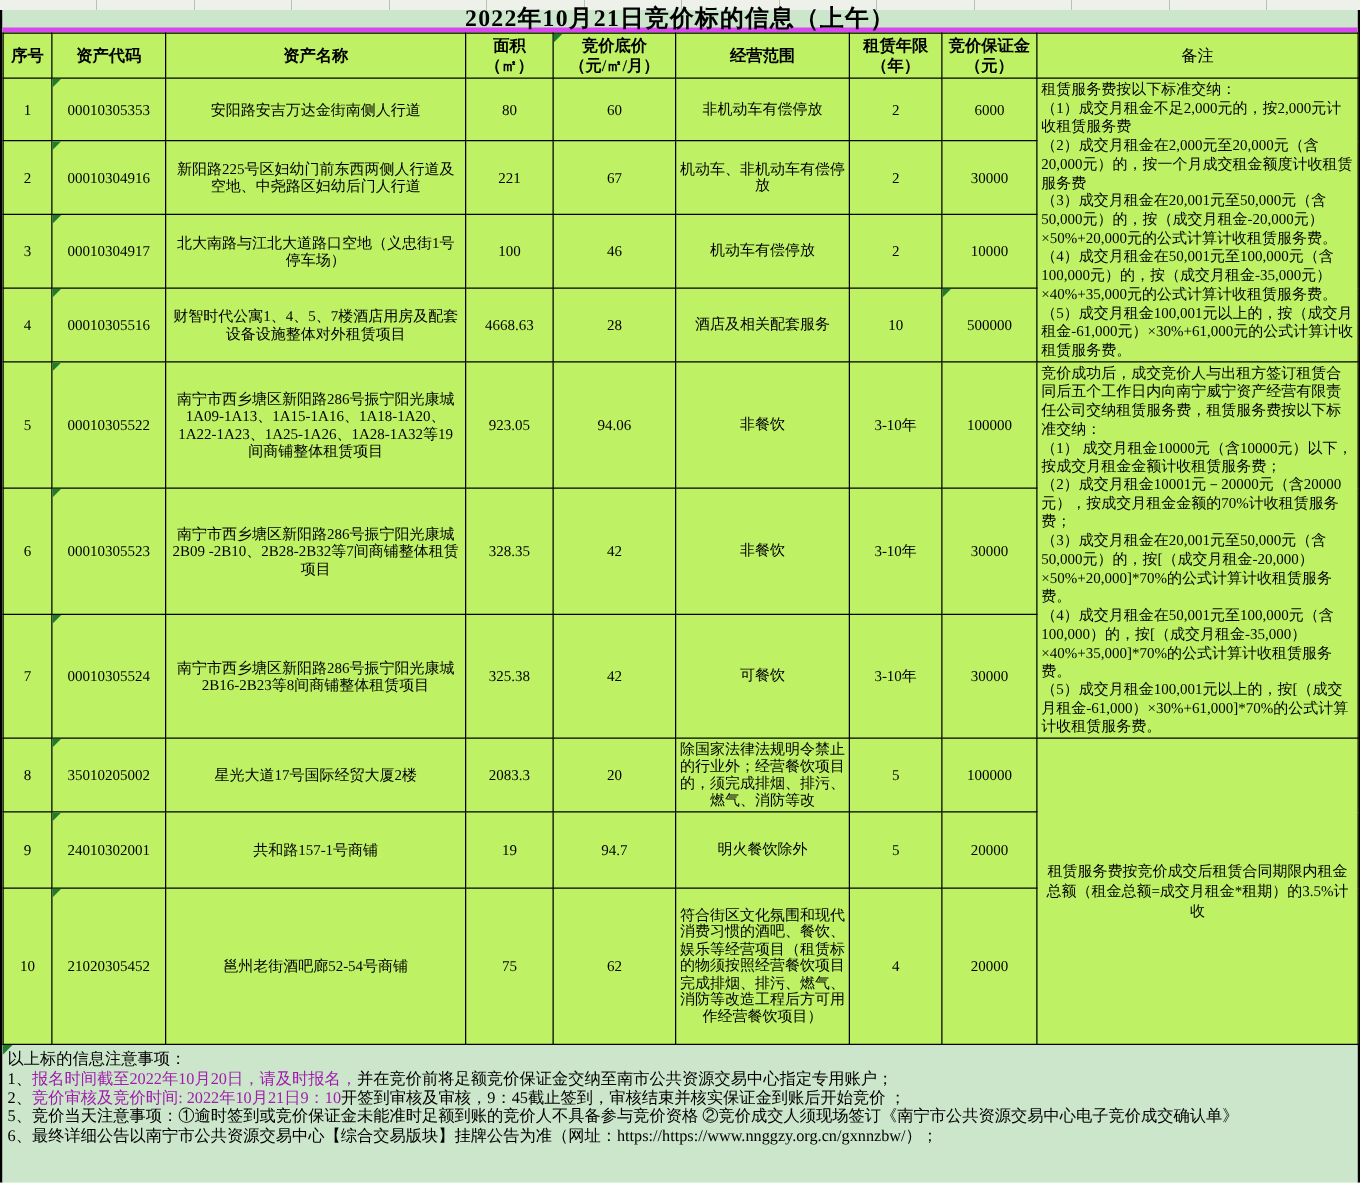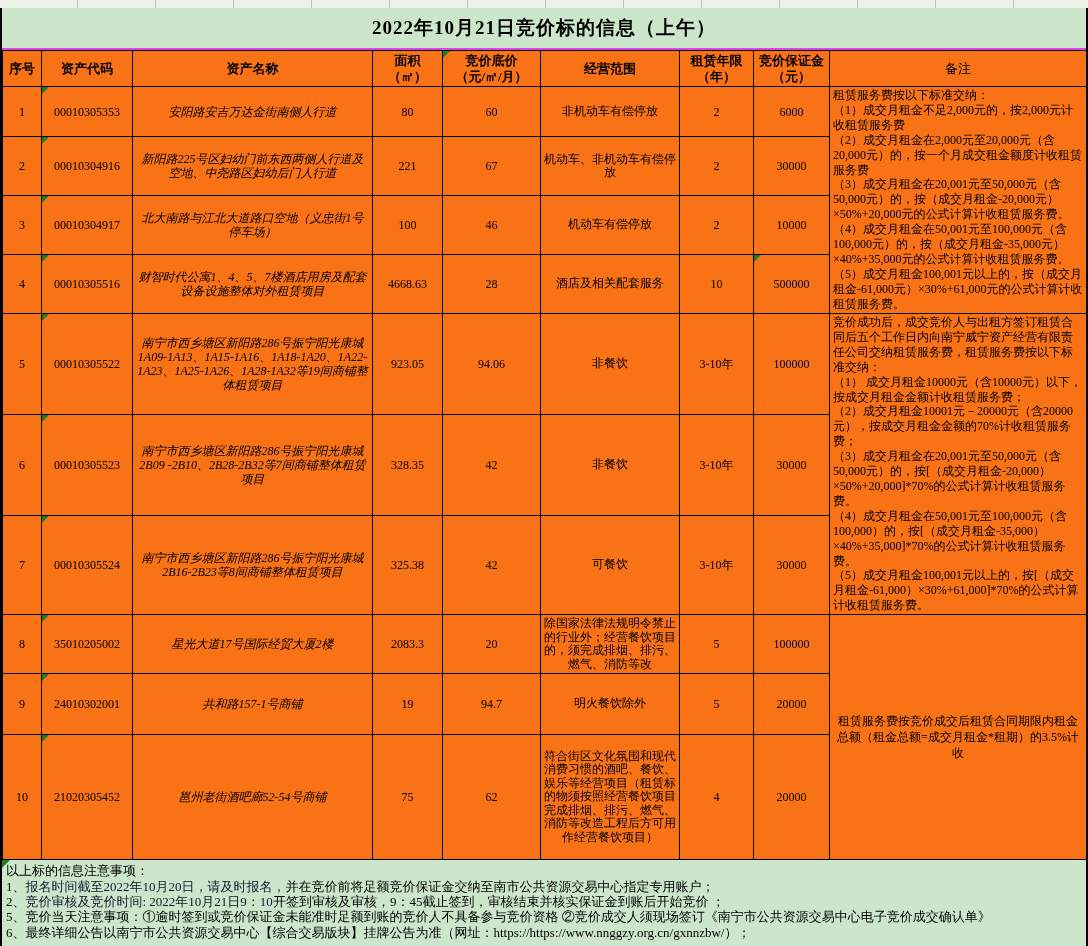--- a/index.html
+++ b/index.html
@@ -14,35 +14,35 @@
   
   .grid-strip {
     height:8px; background:#edf1ea;
     background-image:repeating-linear-gradient(90deg, transparent 0 77px, #b7c2b2 77px 78px);
   }
 
   .frame { border-left:2px solid #000; border-right:2px solid #000; }
 
   
   .title-row {
-    height:42px; background:#cbe6cb; display:flex; align-items:center; justify-content:center;
-    border-bottom:2px solid #d946ef;
+    height:18px; background:#cbe6cb; display:flex; align-items:center; justify-content:center;
+    border-bottom:4px solid #d946ef;
   }
   .title-row h1 { font-size:19px; font-weight:bold; letter-spacing:1px; }
 
   
-  table { border-collapse:collapse; table-layout:fixed; width:1084px; background:#f97316; }
+  table { border-collapse:collapse; table-layout:fixed; width:1084px; background:#bef264; }
   th, td {
     border:1px solid #000; overflow:hidden; position:relative;
     text-align:center; vertical-align:middle;
     font-size:12px; line-height:14px; padding:1px 2px;
   }
   thead th { font-weight:bold; font-size:13px; line-height:16px; white-space:pre-line; height:36px; }
   thead th.normal { font-weight:normal; }
-  td.name  { padding:15px 4px;font-style:italic; }
+  td.name  { padding:15px 4px; }
   td.scope { line-height:13.5px; }
   td.remarks {
     text-align:left; vertical-align:top; white-space:pre-line;
     font-size:12px; line-height:14.9px; padding:1px 3px;margin-left:36px;
   }
   td.remarks.center { vertical-align:middle; text-align:center; line-height:16px; }
 
   
   .tri::before {
     content:""; position:absolute; top:0; left:0; width:0; height:0;
@@ -52,21 +52,21 @@
   
   .notes {
     position:relative; background:#cbe6cb; height:127px; overflow:hidden;
     padding:3px 4px 0 4px; font-size:13px; line-height:15.4px;
   }
   .notes::before {
     content:""; position:absolute; top:0; left:0; width:0; height:0;
     border-top:8px solid #1f7d2f; border-right:8px solid transparent;
   }
   .notes .line { white-space:nowrap; }
-  .red { color:#0f172a; }
+  .red { color:#a21caf; }
   .notes-end { border-bottom:2px solid #000; }
 </style>
 </head>
 <body>
 
 <div class="sheet">
   <div class="grid-strip"></div>
 
   <div class="frame">
     <div class="title-row">

